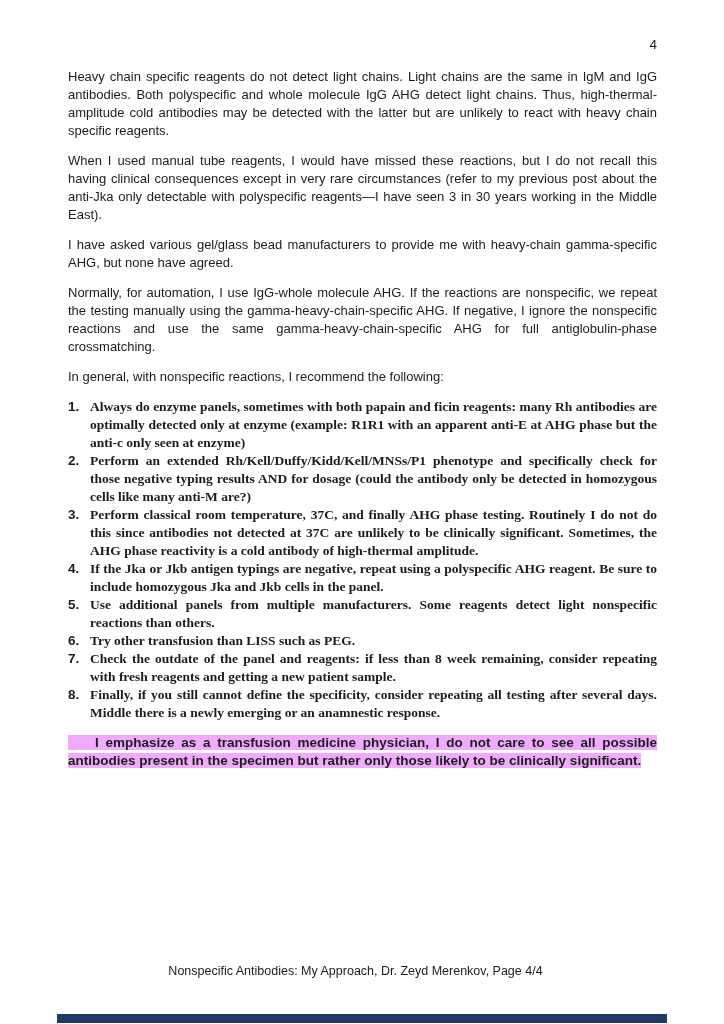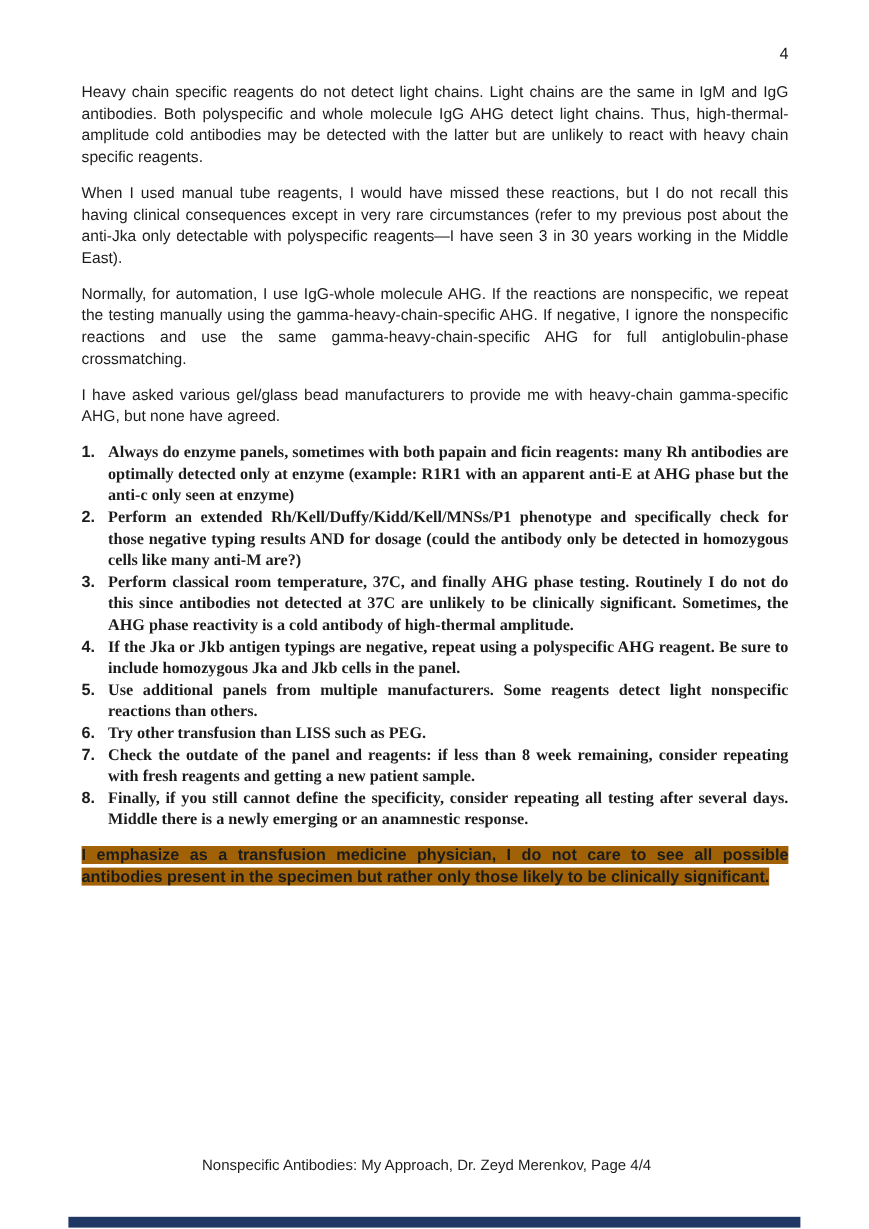--- a/index.html
+++ b/index.html
@@ -52,21 +52,22 @@
     font-family: Liberation Serif, serif;
   }
   .hl-para {
     margin-top: 12px;
     font-weight: bold;
     font-size: 13.5px;
     line-height: 18px;
     text-align: justify;
   }
   .hl-para .hl {
-    background: #a16207;
+    background: #f0abfc;
+    padding-left: 27px;
   }
   .footer {
     position: absolute;
     left: 0;
     right: 13px;
     top: 963px;
     text-align: center;
     font-size: 12.5px;
     line-height: 16px;
     color: #1c1c1c;
@@ -83,22 +84,23 @@
 </head>
 <body>
 
 <div class="page">
   <div class="content">
 
     <div class="page-num">4</div>
 
     <div class="para">Heavy chain specific reagents do not detect light chains.  Light chains are the same in IgM and IgG antibodies.  Both polyspecific and whole molecule IgG AHG detect light chains.  Thus, high-thermal-amplitude cold antibodies may be detected with the latter but are unlikely to react with heavy chain specific reagents.</div>
     <div class="para">When I used manual tube reagents, I would have missed these reactions, but I do not recall this having clinical consequences except in very rare circumstances (refer to my previous post about the anti-Jka only detectable with polyspecific reagents—I have seen 3 in 30 years working in the Middle East).</div>
+    <div class="para">I have asked various gel/glass bead manufacturers to provide me with heavy-chain gamma-specific AHG, but none have agreed.</div>
     <div class="para">Normally, for automation, I use IgG-whole molecule AHG.  If the reactions are nonspecific, we repeat the testing manually using the gamma-heavy-chain-specific AHG.  If negative, I ignore the nonspecific reactions and use the same gamma-heavy-chain-specific AHG for full antiglobulin-phase crossmatching.</div>
-    <div class="para">I have asked various gel/glass bead manufacturers to provide me with heavy-chain gamma-specific AHG, but none have agreed.</div>
+    <div class="para">In general, with nonspecific reactions, I recommend the following:</div>
 
     <div class="olist">
       <div class="li">
         <span class="num">1.</span>
         <div class="li-text">Always do enzyme panels, sometimes with both papain and ficin reagents:  many Rh antibodies are optimally detected only at enzyme (example:  R1R1 with an apparent anti-E at AHG phase but the anti-c only seen at enzyme)</div>
       </div>
       <div class="li">
         <span class="num">2.</span>
         <div class="li-text">Perform an extended Rh/Kell/Duffy/Kidd/Kell/MNSs/P1 phenotype and specifically check for those negative typing results AND for dosage (could the antibody only be detected in homozygous cells like many anti-M are?)</div>
       </div>

